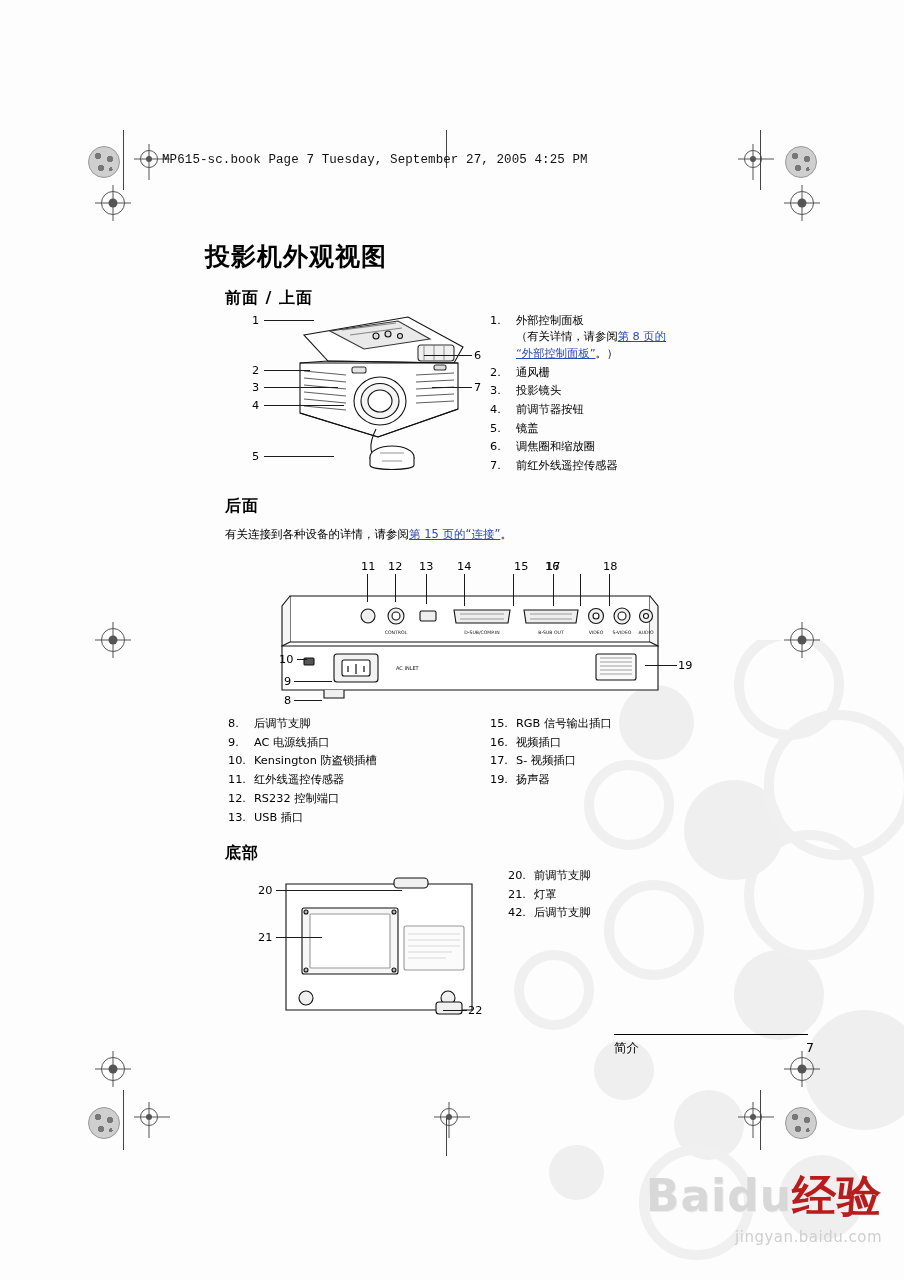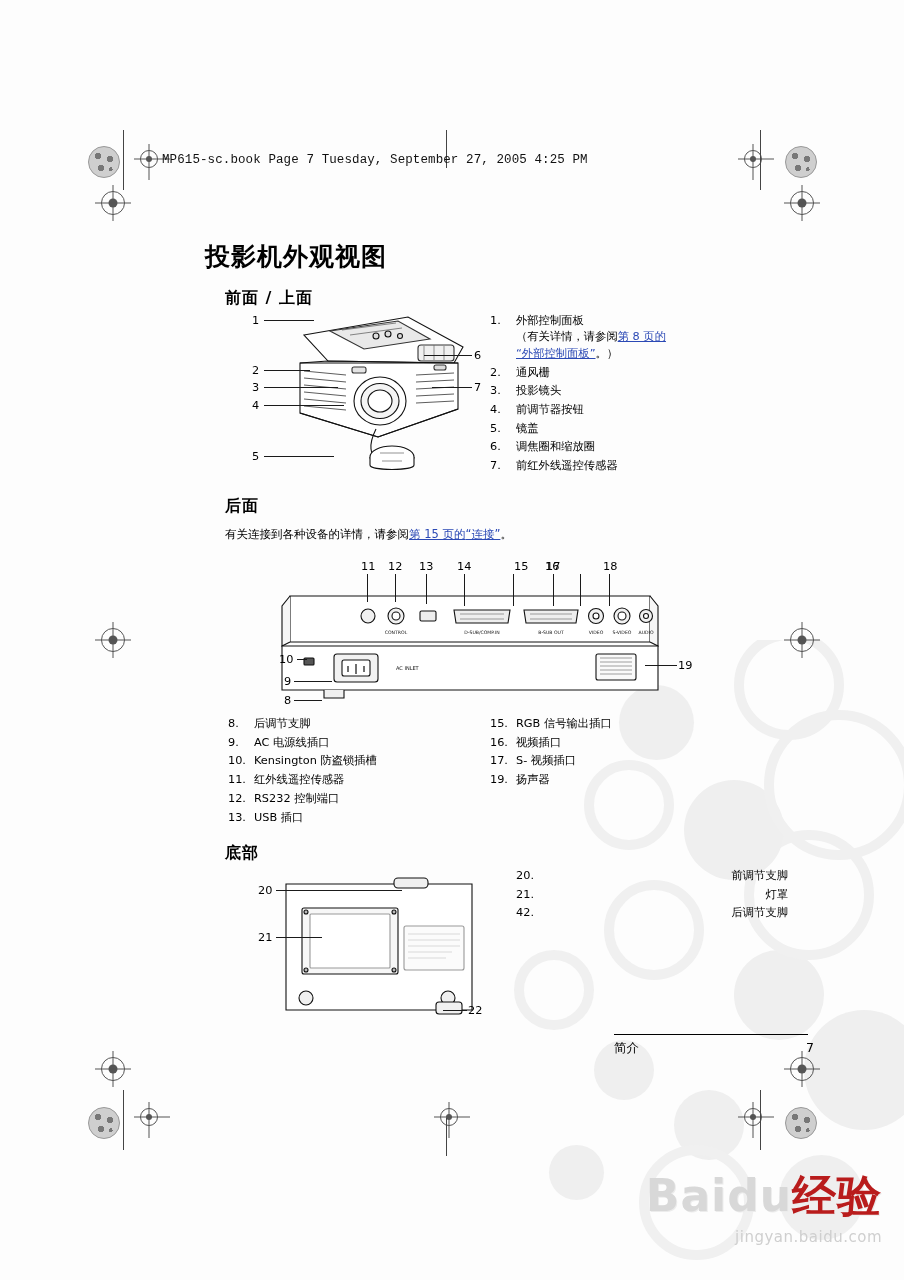--- a/index.html
+++ b/index.html
@@ -79,21 +79,21 @@
     font-family:"DejaVu Sans", sans-serif;
     font-size:11.3px;color:#000;line-height:16.4px;
   }
   .legend .row{display:flex;margin-bottom:2.3px;}
   .legend .num{width:26px;flex:0 0 26px;}
   .legend .txt{flex:1;}
   .legend .sub{display:block;}
   .lg-top{left:490px;top:313px;width:290px;}
   .lg-bl{left:228px;top:716px;width:250px;}
   .lg-br{left:490px;top:716px;width:340px;}
-  .lg-bot{left:508px;top:868px;width:280px;text-align:right;}
+  .lg-bot{left:508px;top:868px;width:280px;}
   
   .cal{
     position:absolute;
     font-family:"DejaVu Sans", sans-serif;
     font-size:11.3px;color:#000;
   }
   .lead{position:absolute;background:#1a1a1a;height:1px;}
   .leadv{position:absolute;background:#1a1a1a;width:1px;}
   
   .footer{

